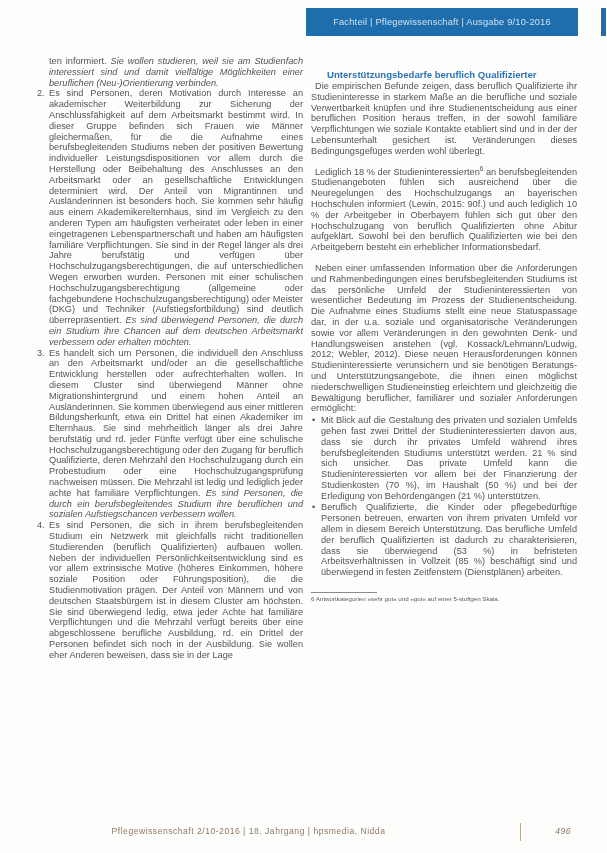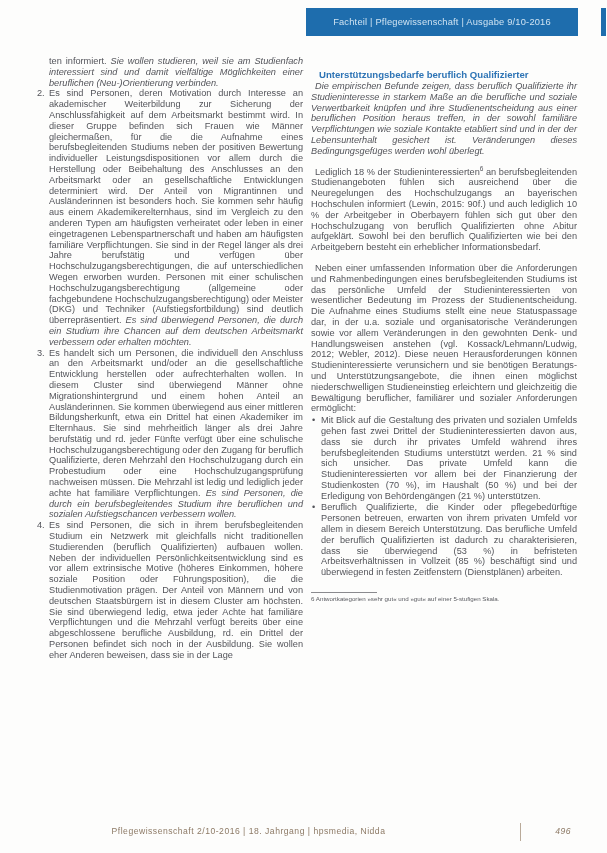--- a/index.html
+++ b/index.html
@@ -24,25 +24,25 @@
     display:flex;gap:8px;
   }
   .col{width:266px;font-size:9.2px;line-height:10.8px;text-align:justify;hyphens:auto;}
   .cont{margin:0;padding-left:12px;}
   .col.right .cont{padding-left:0;}
   .it{font-style:italic;}
   sup{font-size:6.5px;line-height:0;}
   .num-item{position:relative;padding-left:12px;margin:0;}
   .num{position:absolute;left:0;top:0;}
   h2.sec{
-    margin:13px 0 1px 8px;font-size:9.6px;line-height:11px;
+    margin:13px 0 1px 16px;font-size:9.6px;line-height:11px;
     color:#2e74b5;font-weight:bold;text-align:left;
   }
   .para{margin:10px 0 0 0;text-indent:4px;}
-  .para.first{margin-top:1px;font-style:italic;}
+  .para.first{margin-top:1px;}
   .bullet{position:relative;padding-left:10px;margin:1px 0 0 0;}
   .bmark{position:absolute;left:1px;top:0;}
   .fn-rule{width:66px;border-top:.8px solid #8a8a8e;margin:14px 0 2px 0;}
   .footnote{margin:0;font-size:6.2px;line-height:7px;text-align:left;color:#5a5b60;}
   
   .footer{
     position:absolute;left:0;bottom:12px;width:100%;height:18px;
     color:#8d7a66;font-size:8.6px;letter-spacing:.5px;
   }
   .fjournal{position:absolute;left:0;right:110px;text-align:center;top:3px;}

